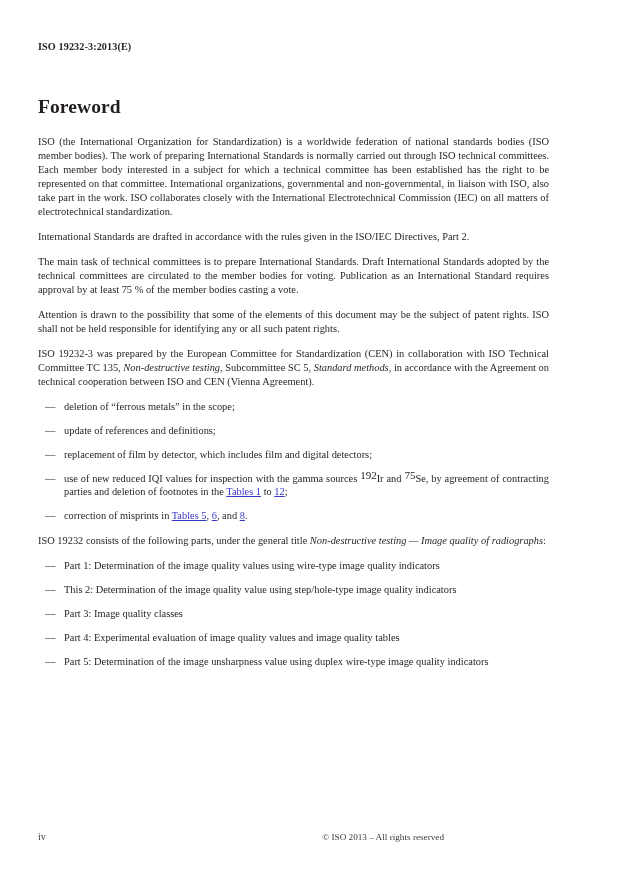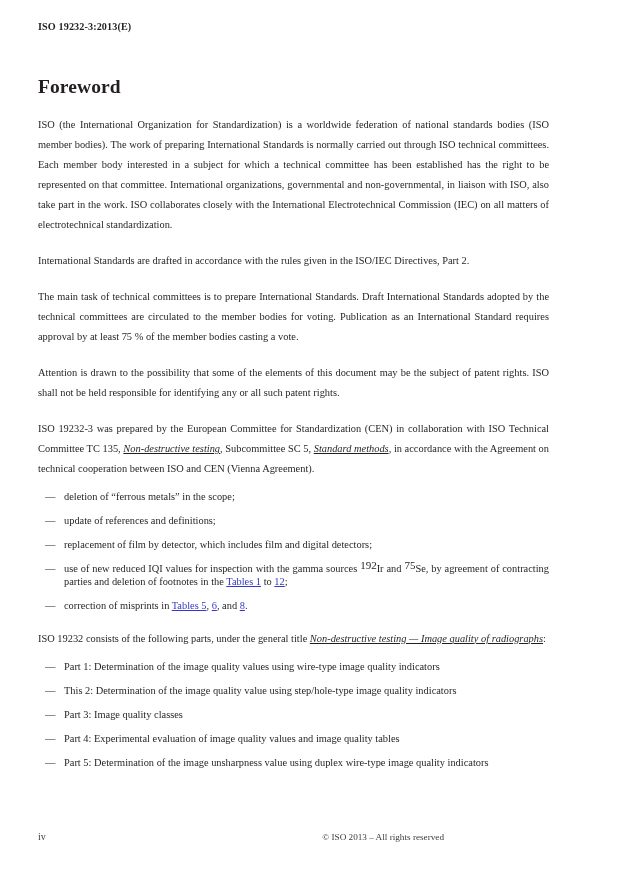--- a/index.html
+++ b/index.html
@@ -16,21 +16,21 @@
     color: #231f20;
     overflow: hidden;
   }
 
   .page {
     position: absolute;
     left: 0; top: 0;
     width: 516px;
     height: 876px;
     box-sizing: border-box;
-    padding: 18px 72px 0 38px;
+    padding: 38px 72px 0 38px;
   }
 
   
   .doc-header {
     font-family: "Liberation Serif", "DejaVu Serif", serif;
     font-weight: bold;
     font-size: 10.2px;
     letter-spacing: 0.1px;
     color: #231f20;
     margin: 0 0 0 0;
@@ -49,23 +49,23 @@
     letter-spacing: 0.1px;
   }
 
   
   .body-block {
     margin-top: 17px;
     width: 511px;
   }
 
   p.para {
-    margin: 16px 0 11px 0;
+    margin: 6px 0 11px 0;
     font-size: 10.4px;
-    line-height: 20px;
+    line-height: 14px;
     text-align: justify;
     text-justify: inter-word;
     color: #231f20;
     hyphens: none;
   }
   p.para:last-child { margin-bottom: 0; }
 
   .dash-list {
     list-style: none;
     margin: 0;
@@ -84,21 +84,21 @@
     position: absolute;
     left: 7px;
     top: 0;
     width: 14px;
   }
   .dash-list li .li-text { display: inline; }
 
   .parts-list li .li-text {
   }
 
-  i, .ital { font-style: italic; text-decoration: underline; }
+  i, .ital { font-style: italic; }
 
   a.xref {
     color: #3737c8;
     text-decoration: underline;
   }
 
   sup.iso-sup {
     font-size: 11px;
     vertical-align: 3.2px;
     line-height: 0;

